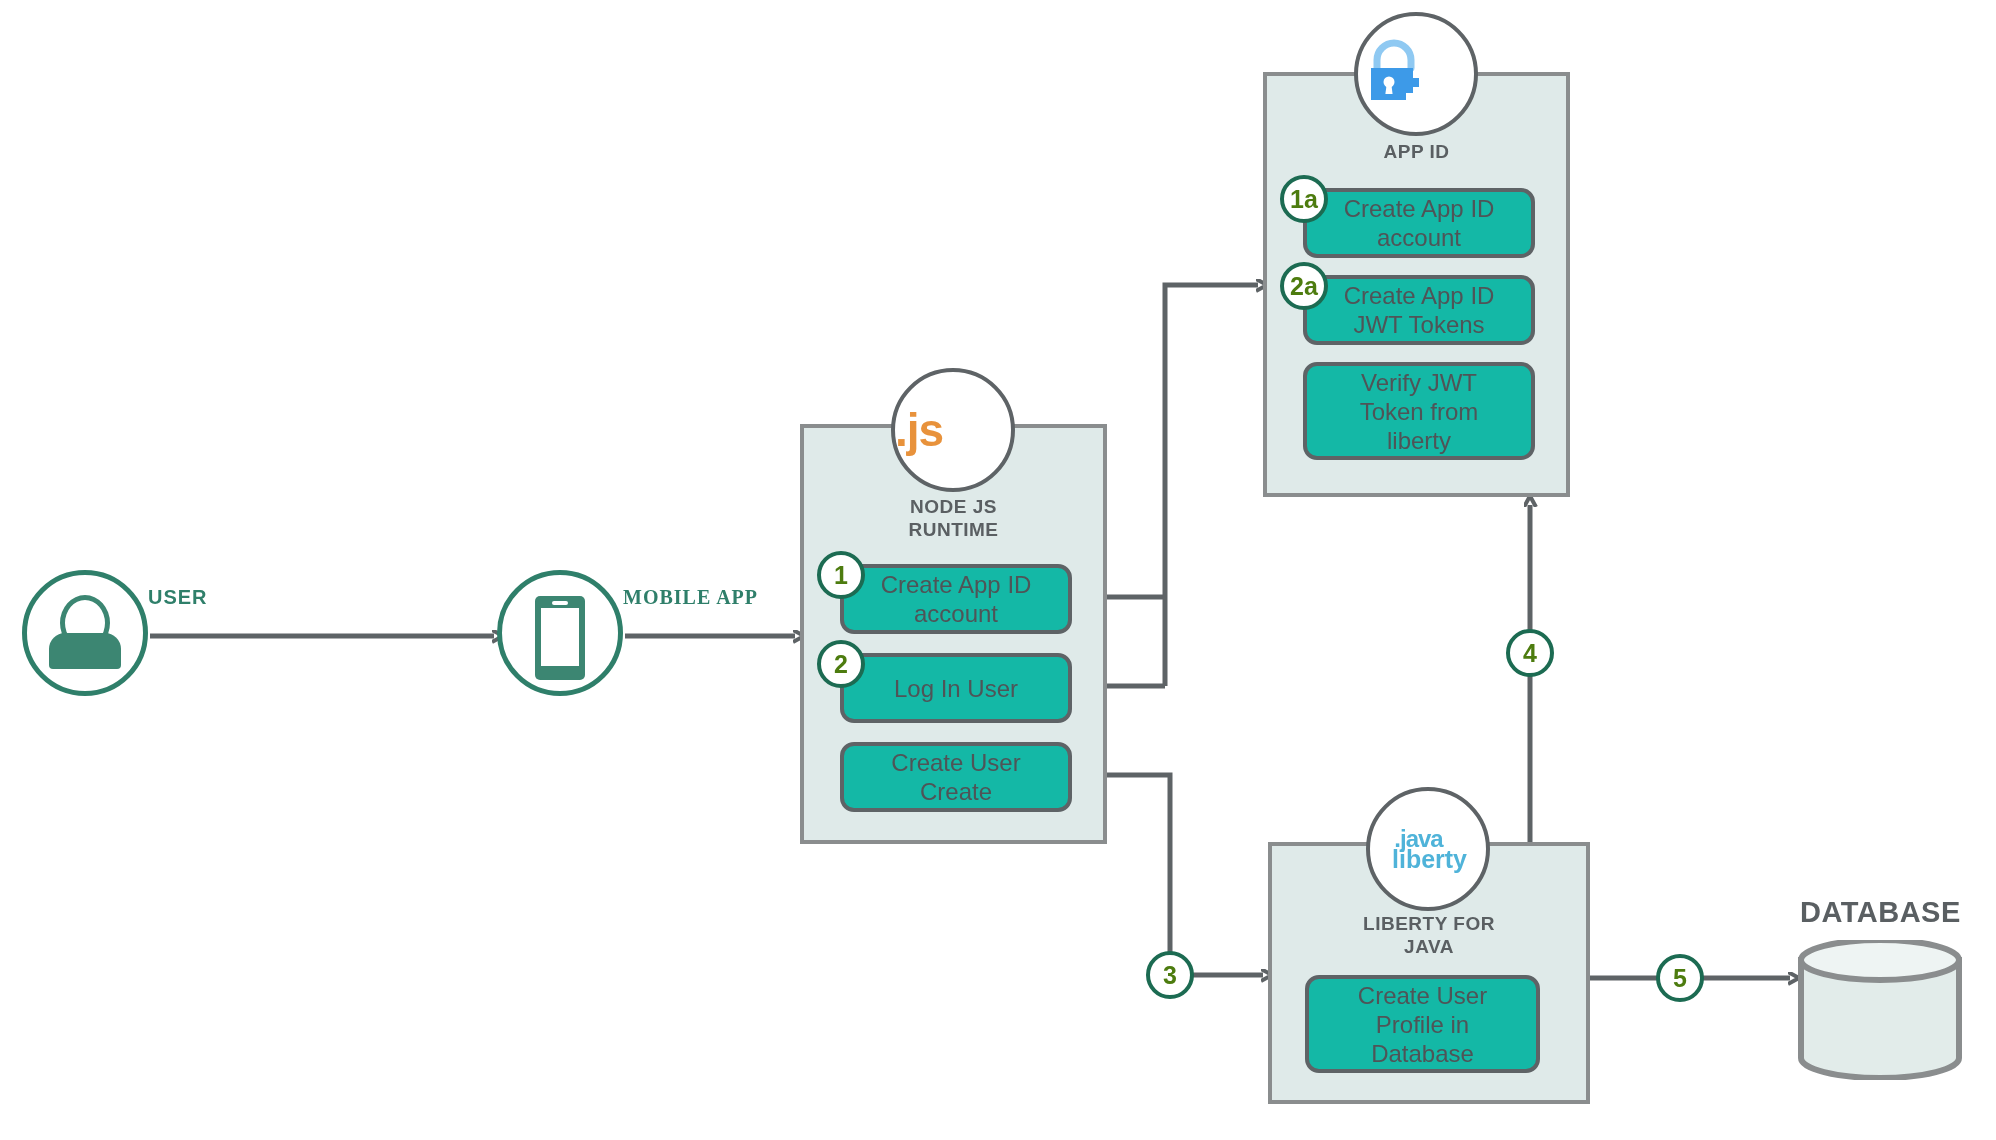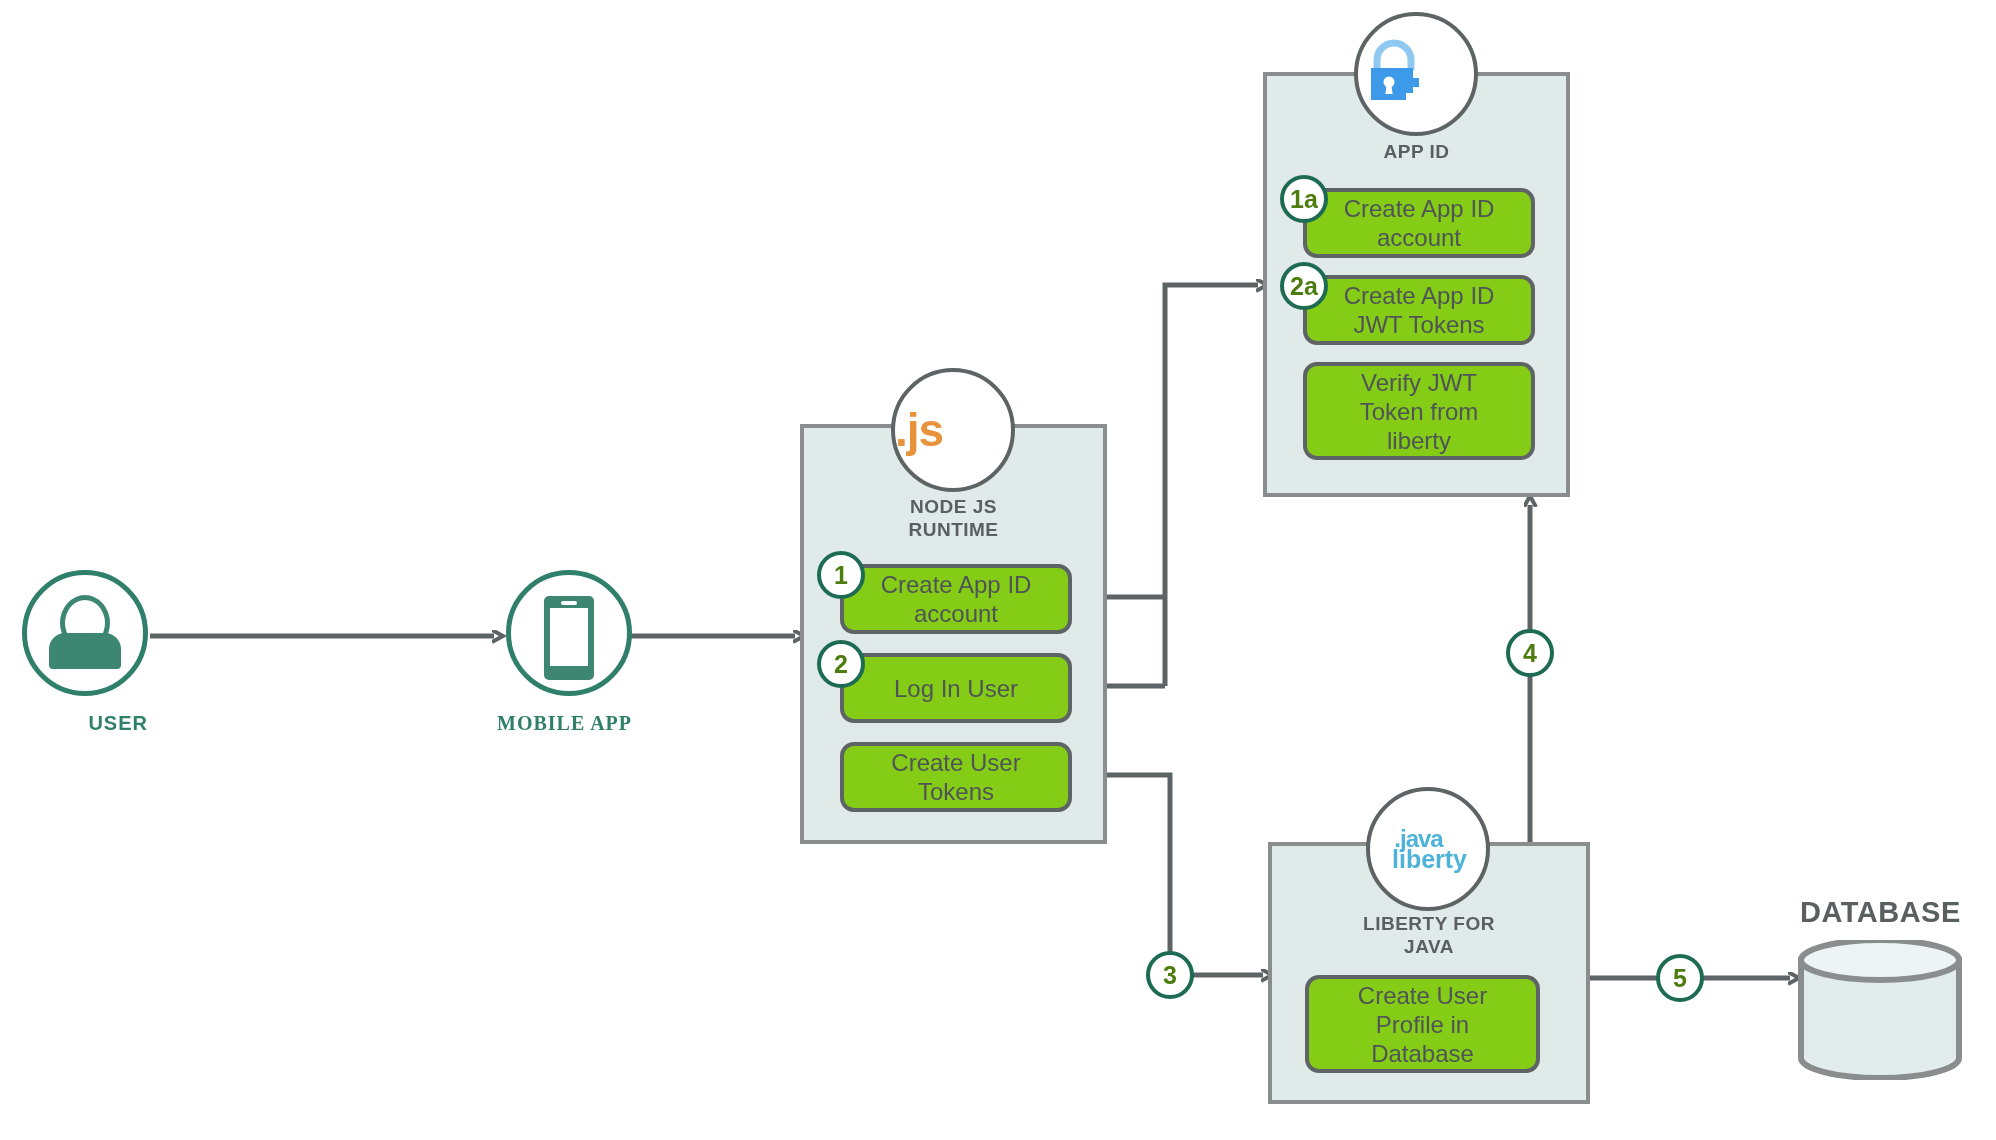--- a/index.html
+++ b/index.html
@@ -12,31 +12,31 @@
   .zone{position:absolute;background:#dfeae9;border:4px solid #8a8d8e;box-sizing:border-box;}
   .zone-title{position:absolute;text-align:center;font-weight:bold;color:#5a5f62;
               letter-spacing:.5px;font-size:19px;line-height:23px;}
 
   
   .medallion{position:absolute;border-radius:50%;background:#ffffff;
              border:4px solid #5e6366;box-sizing:border-box;
              display:flex;align-items:center;justify-content:flex-start;}
 
   
-  .card{position:absolute;background:#84cc16;border:4px solid #5e6366;border-radius:14px;
+  .card{position:absolute;background:#14b8a6;border:4px solid #5e6366;border-radius:14px;
         box-sizing:border-box;display:flex;align-items:center;justify-content:center;
         text-align:center;color:#4f5457;font-size:24px;line-height:29px;padding:4px 10px;}
 
   
   .badge{position:absolute;border-radius:50%;background:#ffffff;border:4px solid #1c6b52;
          box-sizing:border-box;display:flex;align-items:center;justify-content:center;
          color:#4d7c0f;font-weight:bold;font-size:25px;z-index:12;}
 
   
-  .node{position:absolute;display:flex;flex-direction:column;align-items:flex-end;}
+  .node{position:absolute;display:flex;align-items:flex-start;}
   .node-ring{width:126px;height:126px;border-radius:50%;border:5px solid #2f7f6a;
              box-sizing:border-box;background:#fff;position:relative;}
   .node-label{margin-top:16px;font-weight:bold;font-size:20px;color:#2f7f6a;letter-spacing:1px;}
 
   
   .u-head{position:absolute;left:50%;top:20px;transform:translateX(-50%);
           width:50px;height:56px;border:5px solid #3c8672;border-radius:50%;box-sizing:border-box;}
   .u-body{position:absolute;left:50%;bottom:22px;transform:translateX(-50%);
           width:72px;height:36px;background:#3c8672;border-radius:16px 16px 4px 4px;}
   
@@ -126,21 +126,21 @@
   <div class="badge" style="left:817px;top:640px;width:48px;height:48px;">2</div>
   <div class="card" style="left:840px;top:653px;width:232px;height:70px;">
     <div>
       <div>Log In User</div>
     </div>
   </div>
 
   <div class="card" style="left:840px;top:742px;width:232px;height:70px;">
     <div>
       <div>Create User</div>
-      <div>Tokens</div>
+      <div>Create</div>
     </div>
   </div>
 
   <div class="zone" style="left:1263px;top:72px;width:307px;height:425px;"></div>
 
   <div class="medallion" style="left:1354px;top:12px;width:124px;height:124px;">
     <svg width="72" height="72" viewBox="0 0 72 72">
 
       <path d="M19,30 L19,22 A17,17 0 0 1 53,22 L53,30" fill="none" stroke="#8fc9f2" stroke-width="7" stroke-linecap="round"></path>
 

